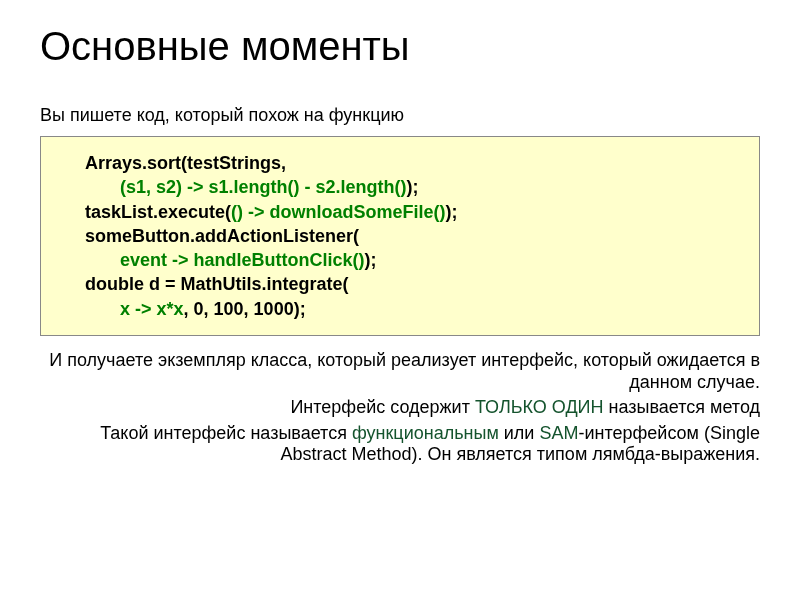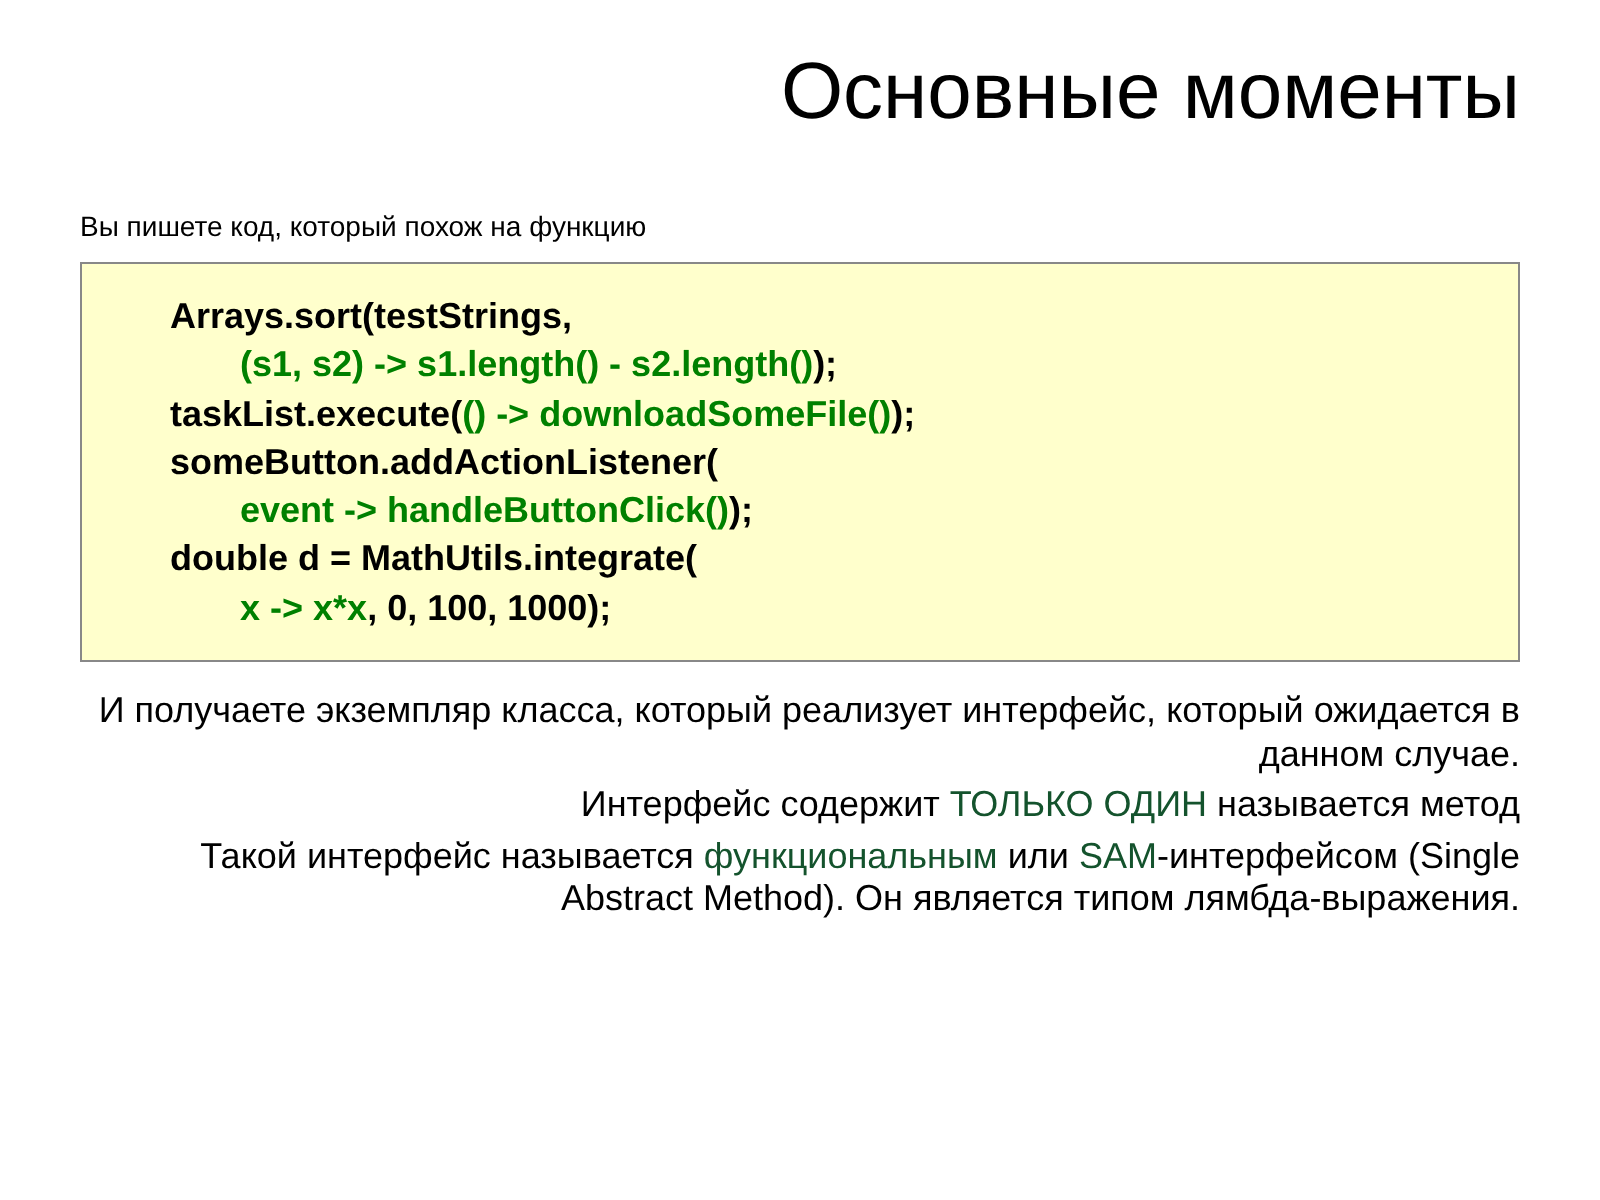--- a/index.html
+++ b/index.html
@@ -7,25 +7,25 @@
     width: 800px; height: 600px;
     background: #fff;
     font-family: Arial, Helvetica, sans-serif;
     color: #000;
     padding: 24px 40px 20px 40px;
     overflow: hidden;
   }
   .title {
     font-size: 40px;
     font-weight: 400;
-    text-align: right;
+    text-align: left;
     margin-bottom: 36px;
   }
   .lead {
-    font-size: 14px;
+    font-size: 18px;
     margin-bottom: 10px;
   }
   .code-block {
     background: #ffffcc;
     border: 1px solid #888;
     padding: 14px 18px 14px 44px;
     font-family: Liberation Sans, sans-serif;
     font-size: 18px;
     font-weight: bold;
     line-height: 1.35;

